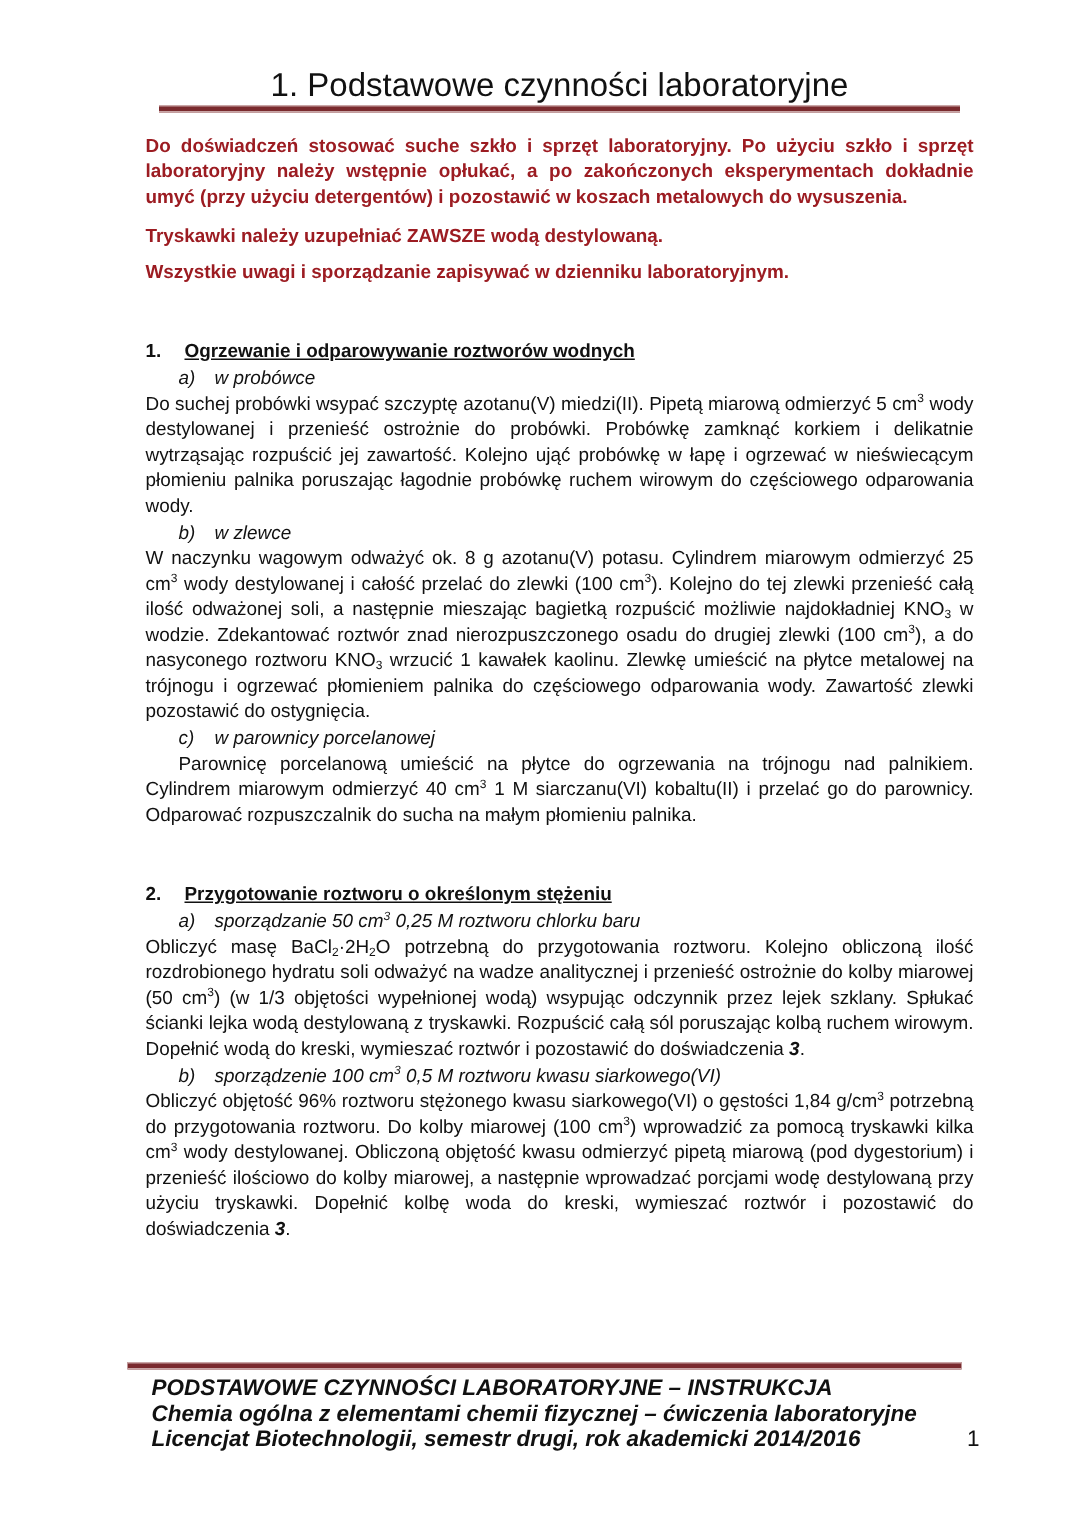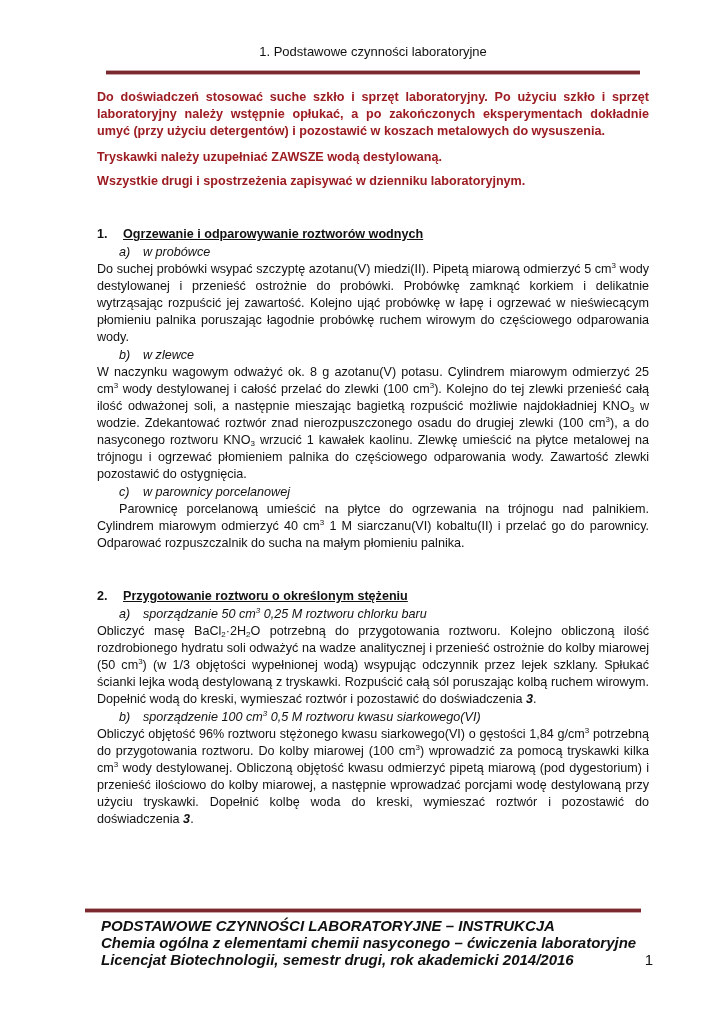--- a/index.html
+++ b/index.html
@@ -1,20 +1,20 @@
 <!DOCTYPE html>
 <html><head>
 <meta charset="utf-8">
 <style>
   html, body { margin: 0; padding: 0; background: #ffffff; }
   body { width: 724px; height: 1024px; position: relative; overflow: hidden;
          font-family: "Liberation Sans", "DejaVu Sans", sans-serif; color: #111; }
   .page { position: absolute; left: 0; top: 0; width: 724px; height: 1024px; }
   .title { position: absolute; left: 106px; width: 534px; top: 44px; text-align: center;
-           font-size: 13px; font-weight: normal; color: #111; letter-spacing: 0px; }
+           font-size: 22px; font-weight: normal; color: #111; letter-spacing: 0px; }
   .rule { position: absolute; left: 106px; width: 534px; height: 3px; background: #7a2a2e;
           border-top: 1px solid #c9a5a6; border-bottom: 1px solid #c9a5a6; }
   .rule.top { top: 70px; }
   .rule.bottom { top: 908px; left: 85px; width: 556px; }
   .content { position: absolute; left: 97px; width: 552px; top: 89px; font-size: 12.6px; line-height: 17px; }
   .notes p { margin: 0 0 7px 0; color: #9c1c22; font-weight: bold; text-align: justify; }
   .notes p.first { margin-bottom: 9px; }
   .section-head { margin: 36px 0 0 0; font-weight: bold; }
   .section-head .num { display: inline-block; width: 26px; }
   .section-head .txt { text-decoration: underline; }
@@ -36,21 +36,21 @@
 <div class="page">
 
   <div class="title">1.  Podstawowe czynności laboratoryjne</div>
   <div class="rule top"></div>
 
   <div class="content">
 
     <div class="notes">
       <p class="first">Do doświadczeń stosować suche szkło i sprzęt laboratoryjny. Po użyciu szkło i sprzęt laboratoryjny należy wstępnie opłukać, a po zakończonych eksperymentach dokładnie umyć (przy użyciu detergentów) i pozostawić w koszach metalowych do wysuszenia.</p>
       <p>Tryskawki należy uzupełniać ZAWSZE wodą destylowaną.</p>
-      <p>Wszystkie drugi i spostrzeżenia zapisywać w dzienniku laboratoryjnym.</p>
+      <p>Wszystkie uwagi i sporządzanie zapisywać w dzienniku laboratoryjnym.</p>
     </div>
 
     <div class="section-head">
       <span class="num">1.</span><span class="txt">Ogrzewanie i odparowywanie roztworów wodnych</span>
     </div>
 
     <div class="sub-head">
       <span class="lbl">a)</span><span>w probówce</span>
     </div>
     <p class="para"><span>Do suchej probówki wsypać szczyptę azotanu(V) miedzi(II). Pipetą miarową odmierzyć 5 cm</span><sup>3</sup><span> wody destylowanej i przenieść ostrożnie do probówki. Probówkę zamknąć korkiem i delikatnie wytrząsając rozpuścić jej zawartość. Kolejno ująć probówkę w łapę i ogrzewać w nieświecącym płomieniu palnika poruszając łagodnie probówkę ruchem wirowym do częściowego odparowania wody.</span></p>
@@ -78,18 +78,18 @@
       <span class="lbl">b)</span><span>sporządzenie 100 cm</span><sup>3</sup><span> 0,5 M roztworu kwasu siarkowego(VI)</span>
     </div>
     <p class="para"><span>Obliczyć objętość 96% roztworu stężonego kwasu siarkowego(VI) o gęstości 1,84 g/cm</span><sup>3</sup><span> potrzebną do przygotowania roztworu. Do kolby miarowej (100 cm</span><sup>3</sup><span>) wprowadzić za pomocą tryskawki kilka cm</span><sup>3</sup><span> wody destylowanej. Obliczoną objętość kwasu odmierzyć pipetą miarową (pod dygestorium) i przenieść ilościowo do kolby miarowej, a następnie wprowadzać porcjami wodę destylowaną przy użyciu tryskawki. Dopełnić kolbę woda do kreski, wymieszać roztwór i pozostawić do doświadczenia </span><span class="bi">3</span><span>.</span></p>
 
   </div>
 
   <div class="rule bottom"></div>
 
   <div class="footer">
     <span class="line">PODSTAWOWE CZYNNOŚCI LABORATORYJNE – INSTRUKCJA</span>
-    <span class="line">Chemia ogólna z elementami chemii nasyconego – ćwiczenia laboratoryjne</span>
+    <span class="line">Chemia ogólna z elementami chemii fizycznej – ćwiczenia laboratoryjne</span>
     <span class="line">Licencjat Biotechnologii, semestr drugi, rok akademicki 2014/2016</span>
     <span class="pagenum">1</span>
   </div>
 
 </div>
 
 </body></html>

